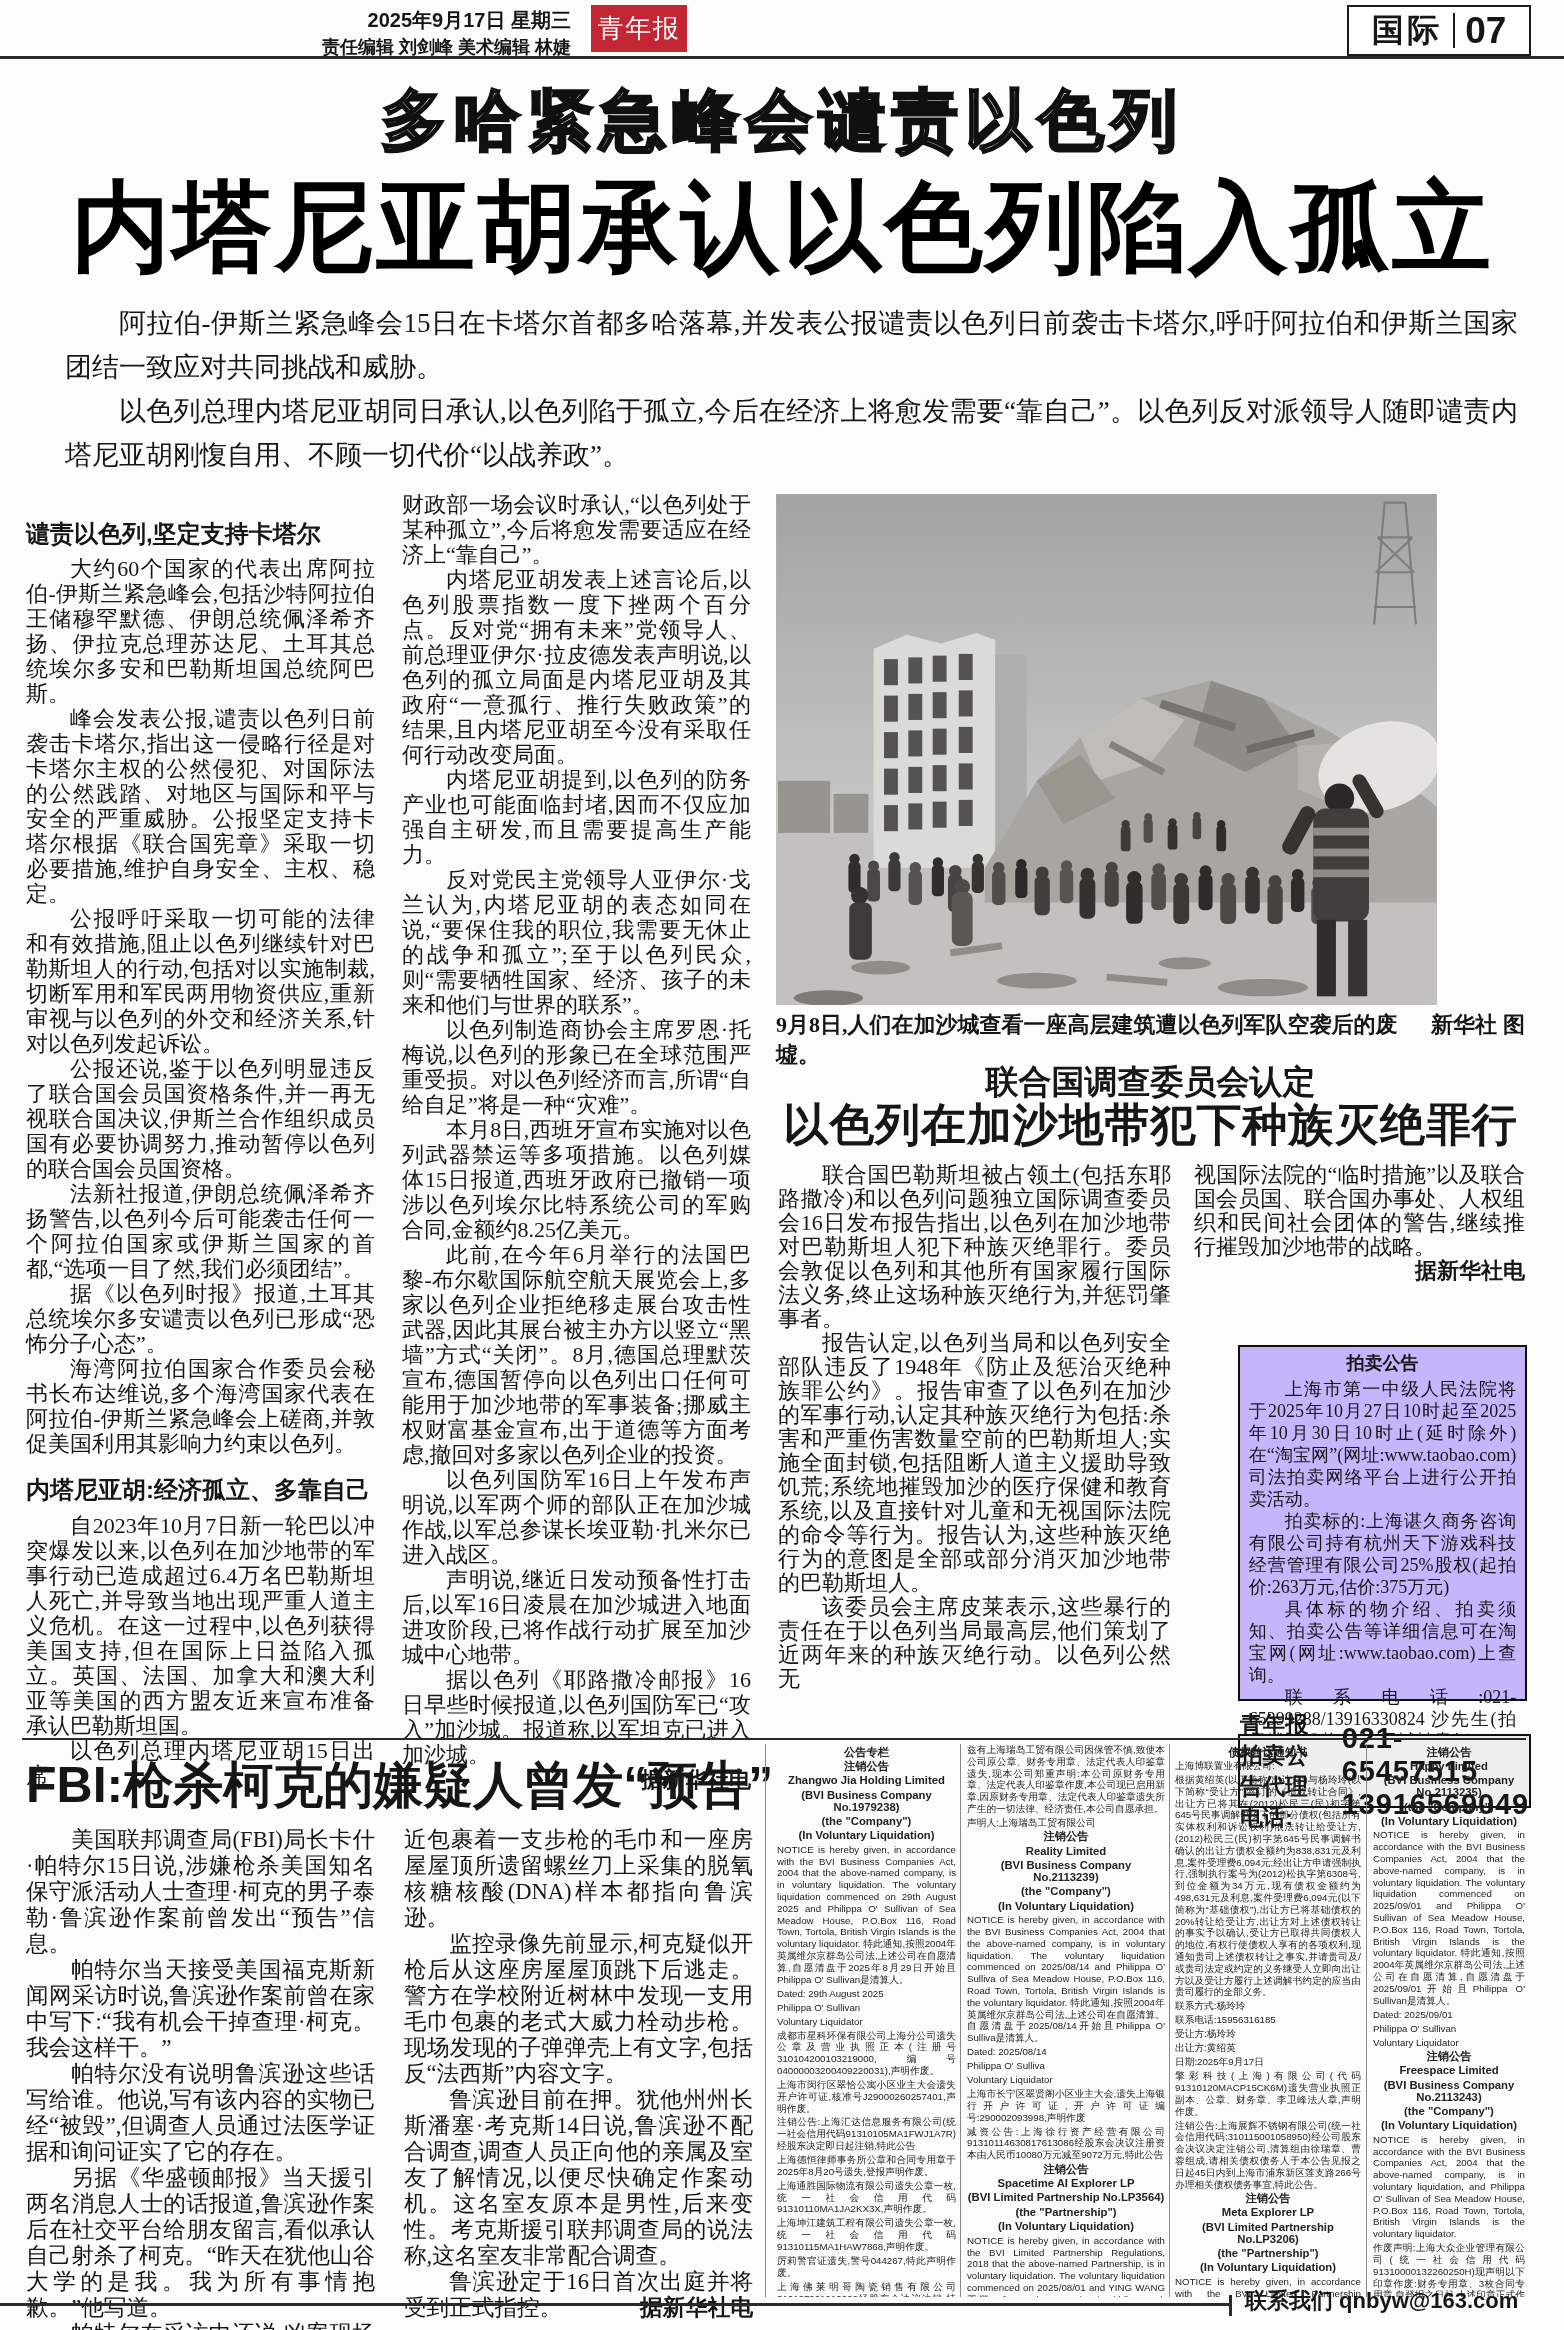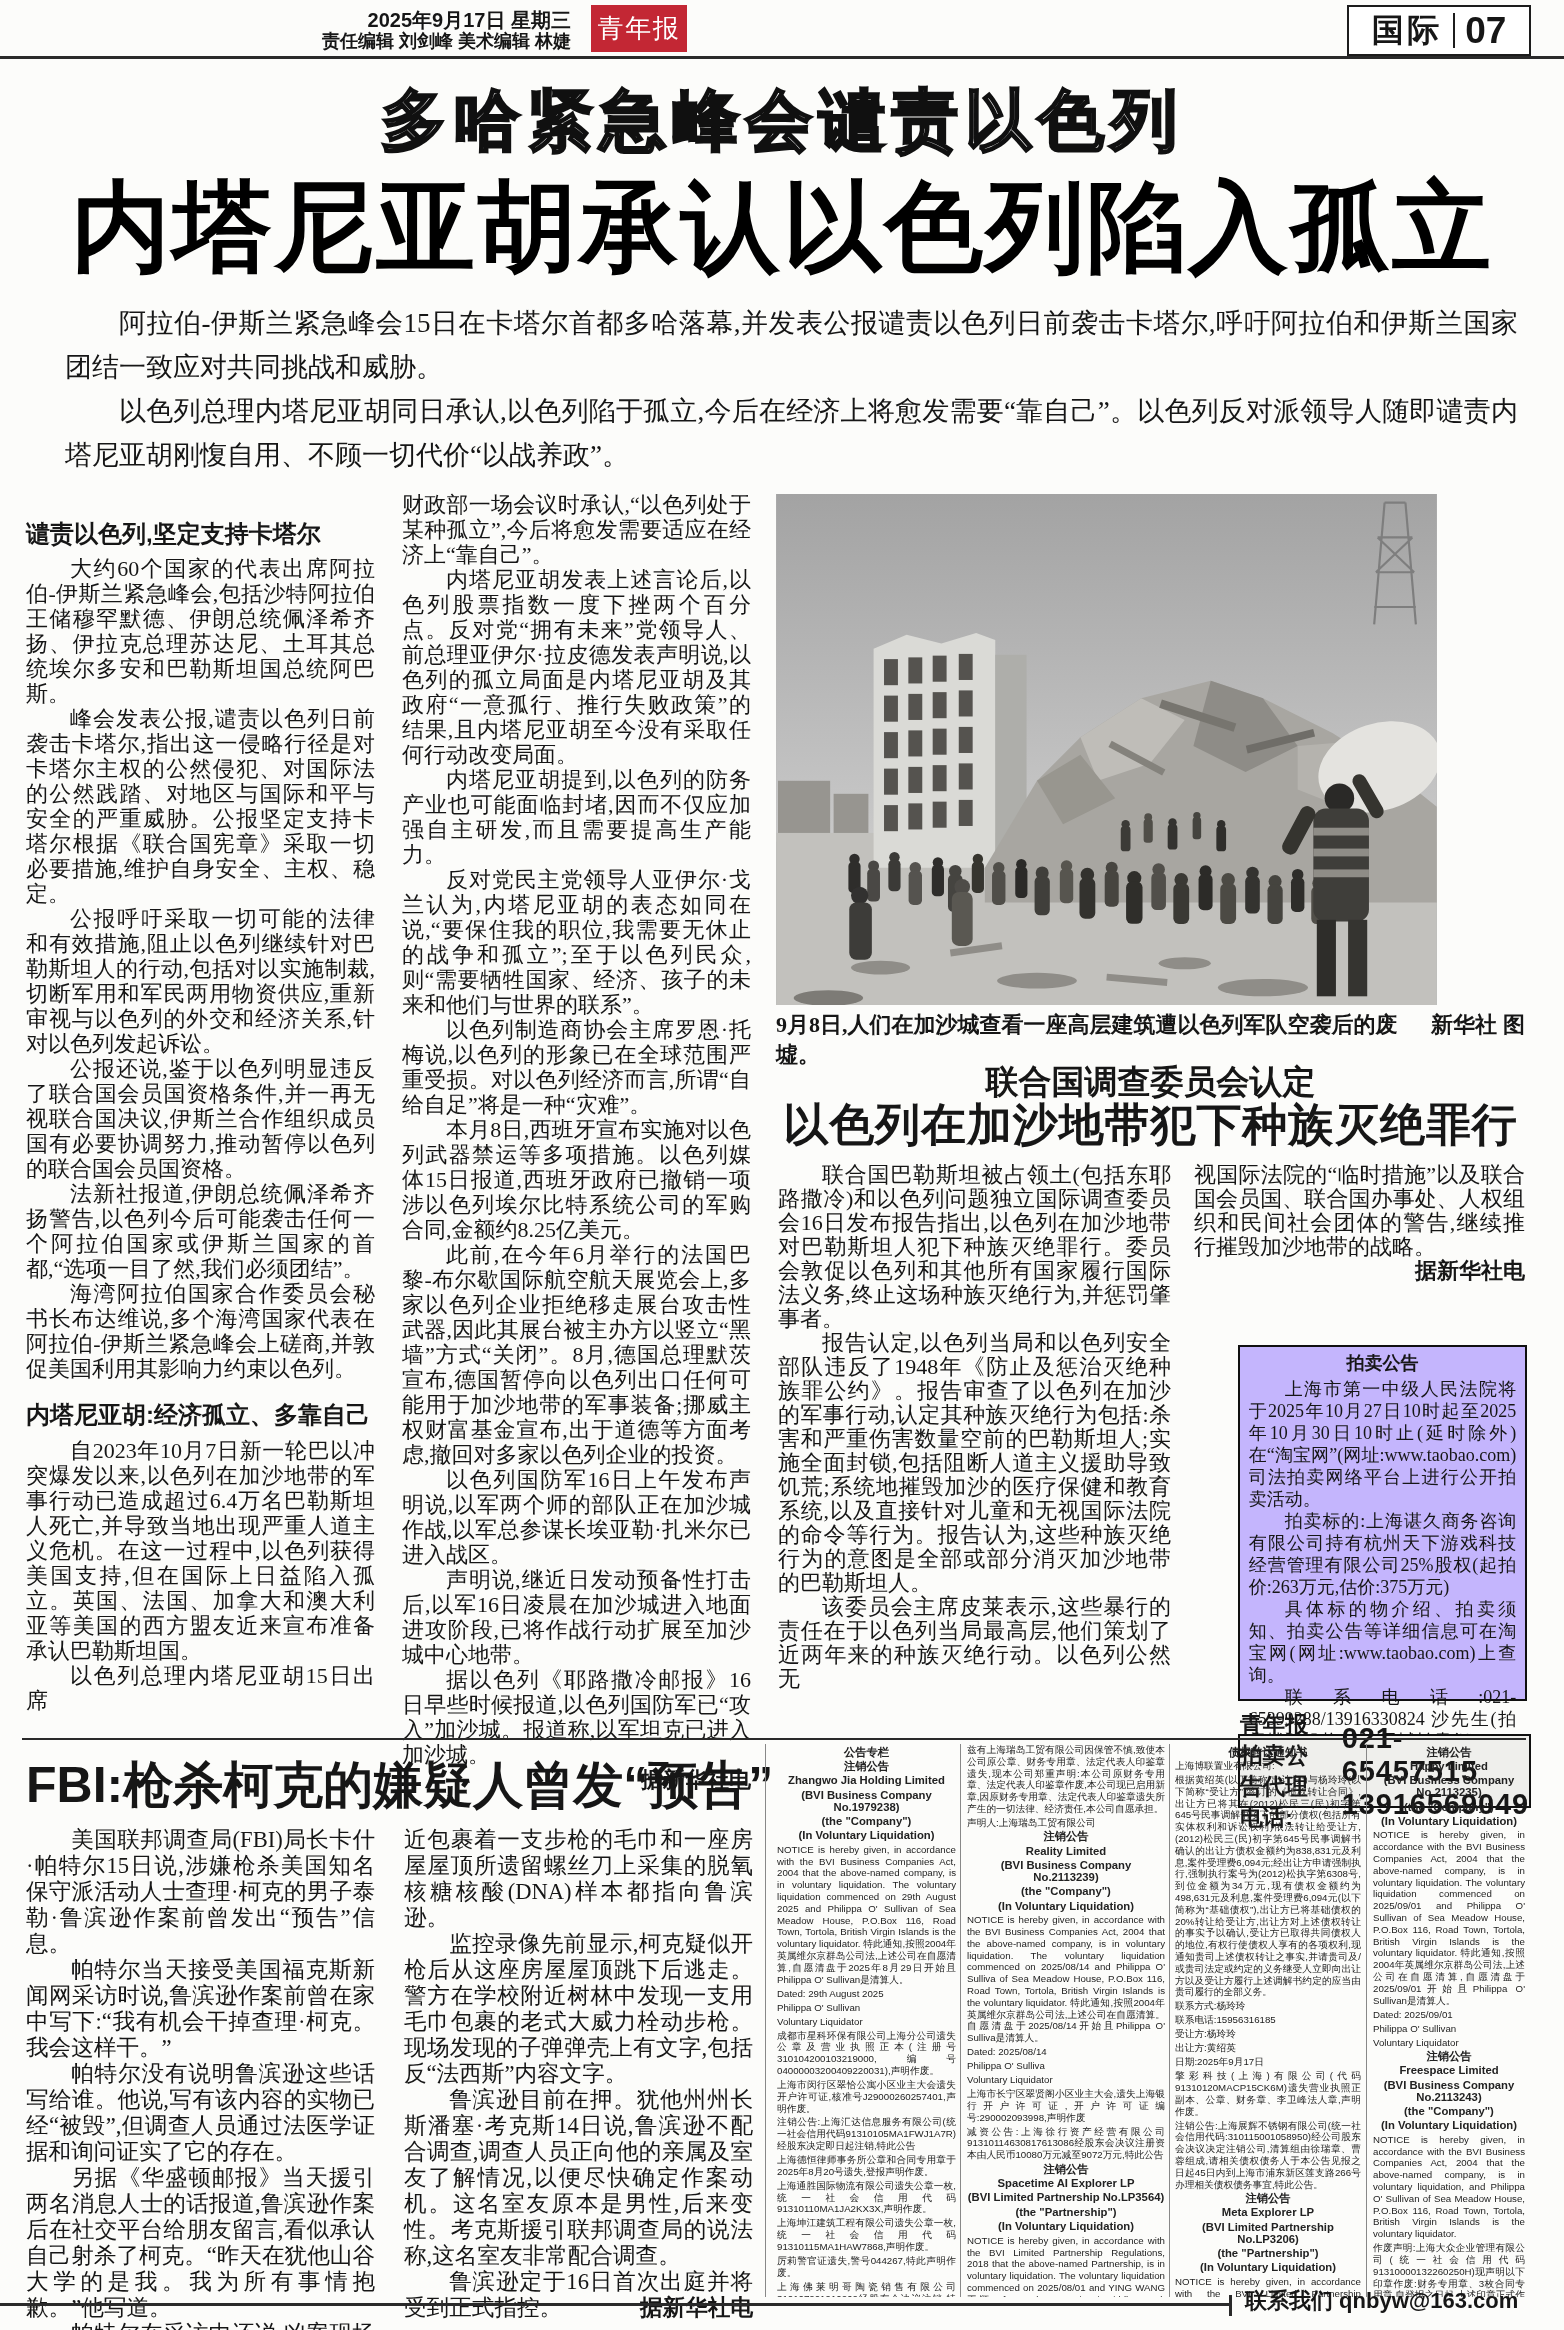--- a/index.html
+++ b/index.html
@@ -12,21 +12,21 @@
   p.ni{text-indent:0;}
   .subhead{font-family:"Liberation Sans",sans-serif;font-weight:bold;font-size:24px;
            text-indent:0;margin:21px 0 10.4px;}
   .srcR{text-align:right;font-weight:bold;font-family:"Liberation Sans",sans-serif;text-indent:0;}
   .srcR.m{margin-top:-26px;}
   .ra{text-align:right;text-indent:0;}
   .nh{text-align:center;font-weight:bold;font-size:11.3px;margin:2.6px 0 1.7px;}
   
   #hdr-left{top:10.4px;left:83px;width:488px;text-align:right;line-height:21px;}
   #hdr-date{font-size:20px;font-weight:bold;}
-  #hdr-editors{font-size:18px;font-weight:bold;}
+  #hdr-editors{font-size:18px;font-weight:bold;margin-top:6px;}
   #logo{top:5.2px;left:591px;width:96px;height:47px;background:#c32734;color:#fff;
         display:flex;align-items:center;justify-content:center;font-weight:normal;
         font-size:26px;letter-spacing:1.7px;font-family:"Liberation Serif",serif;}
   #secbox{top:5.2px;left:1347px;width:180px;height:47px;border:2.6px solid #1c1c1c;
           display:flex;align-items:center;justify-content:center;gap:10.4px;background:#fff;}
   #secbox .sec{font-size:32px;font-weight:bold;letter-spacing:3.5px;}
   #secbox .bar{width:1.7px;height:35px;background:#1c1c1c;}
   #secbox .pg{font-size:37px;font-weight:bold;font-family:"Liberation Sans",sans-serif;}
   .rule{background:#2a2a2a;}
   
@@ -107,20 +107,21 @@
       <p>以色列总理内塔尼亚胡同日承认,以色列陷于孤立,今后在经济上将愈发需要“靠自己”。以色列反对派领导人随即谴责内塔尼亚胡刚愎自用、不顾一切代价“以战养政”。</p>
     </div>
 
   <div class="abs just bodycol" id="col1">
       <div class="subhead">谴责以色列,坚定支持卡塔尔</div>
       <p>大约60个国家的代表出席阿拉伯-伊斯兰紧急峰会,包括沙特阿拉伯王储穆罕默德、伊朗总统佩泽希齐扬、伊拉克总理苏达尼、土耳其总统埃尔多安和巴勒斯坦国总统阿巴斯。</p>
       <p>峰会发表公报,谴责以色列日前袭击卡塔尔,指出这一侵略行径是对卡塔尔主权的公然侵犯、对国际法的公然践踏、对地区与国际和平与安全的严重威胁。公报坚定支持卡塔尔根据《联合国宪章》采取一切必要措施,维护自身安全、主权、稳定。</p>
       <p>公报呼吁采取一切可能的法律和有效措施,阻止以色列继续针对巴勒斯坦人的行动,包括对以实施制裁,切断军用和军民两用物资供应,重新审视与以色列的外交和经济关系,针对以色列发起诉讼。</p>
       <p>公报还说,鉴于以色列明显违反了联合国会员国资格条件,并一再无视联合国决议,伊斯兰合作组织成员国有必要协调努力,推动暂停以色列的联合国会员国资格。</p>
       <p>法新社报道,伊朗总统佩泽希齐扬警告,以色列今后可能袭击任何一个阿拉伯国家或伊斯兰国家的首都,“选项一目了然,我们必须团结”。</p>
+      <p>据《以色列时报》报道,土耳其总统埃尔多安谴责以色列已形成“恐怖分子心态”。</p>
       <p>海湾阿拉伯国家合作委员会秘书长布达维说,多个海湾国家代表在阿拉伯-伊斯兰紧急峰会上磋商,并敦促美国利用其影响力约束以色列。</p>
       <div class="subhead">内塔尼亚胡:经济孤立、多靠自己</div>
       <p>自2023年10月7日新一轮巴以冲突爆发以来,以色列在加沙地带的军事行动已造成超过6.4万名巴勒斯坦人死亡,并导致当地出现严重人道主义危机。在这一过程中,以色列获得美国支持,但在国际上日益陷入孤立。英国、法国、加拿大和澳大利亚等美国的西方盟友近来宣布准备承认巴勒斯坦国。</p>
       <p>以色列总理内塔尼亚胡15日出席</p>
     </div>
   <div class="abs just bodycol" id="col2">
       <p class="ni">财政部一场会议时承认,“以色列处于某种孤立”,今后将愈发需要适应在经济上“靠自己”。</p>
       <p>内塔尼亚胡发表上述言论后,以色列股票指数一度下挫两个百分点。反对党“拥有未来”党领导人、前总理亚伊尔·拉皮德发表声明说,以色列的孤立局面是内塔尼亚胡及其政府“一意孤行、推行失败政策”的结果,且内塔尼亚胡至今没有采取任何行动改变局面。</p>
       <p>内塔尼亚胡提到,以色列的防务产业也可能面临封堵,因而不仅应加强自主研发,而且需要提高生产能力。</p>
       <p>反对党民主党领导人亚伊尔·戈兰认为,内塔尼亚胡的表态如同在说,“要保住我的职位,我需要无休止的战争和孤立”;至于以色列民众,则“需要牺牲国家、经济、孩子的未来和他们与世界的联系”。</p>

